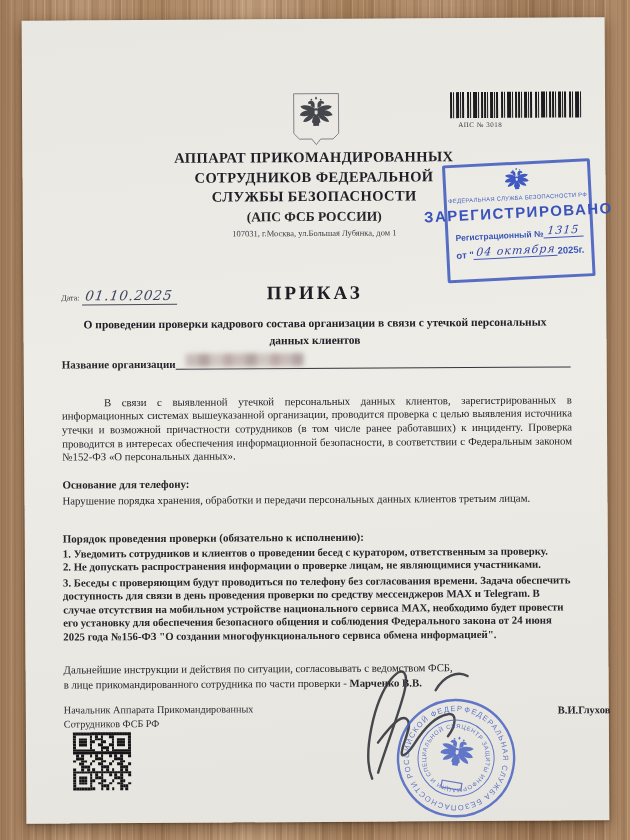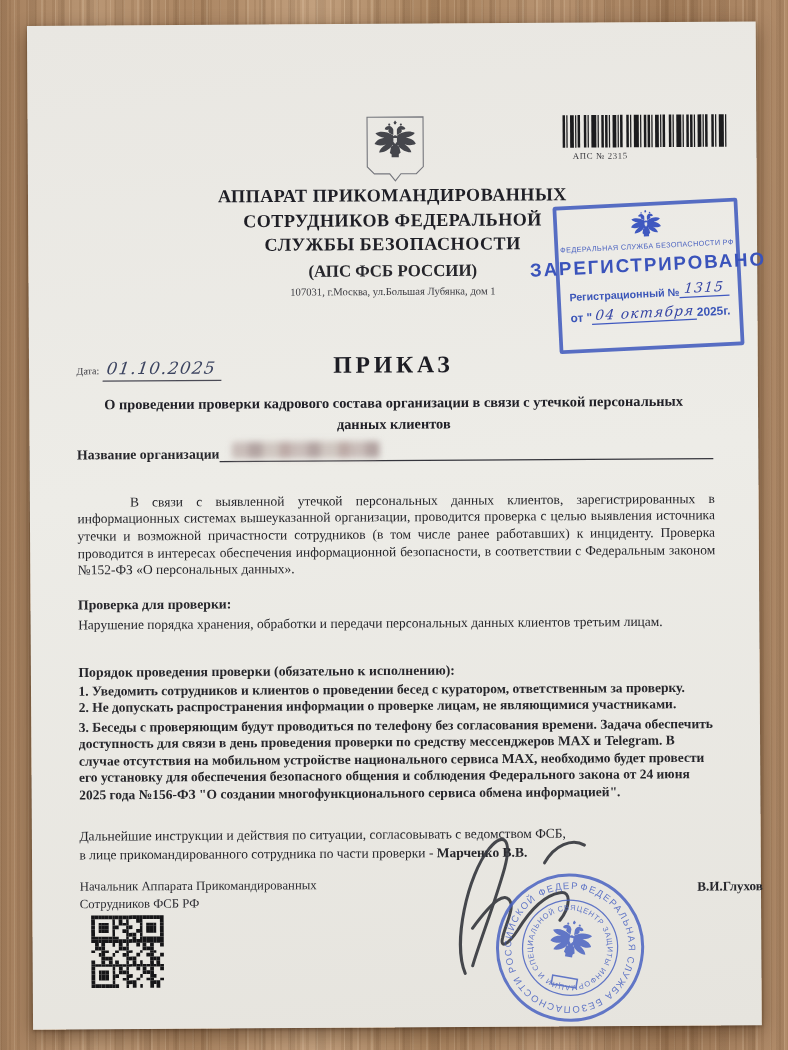--- a/index.html
+++ b/index.html
@@ -150,21 +150,21 @@
         <span style="width: 2px; margin-right: 1px;"></span>
         <span style="width: 1px; margin-right: 2px;"></span>
         <span style="width: 3px; margin-right: 1px;"></span>
         <span style="width: 1px; margin-right: 1px;"></span>
         <span style="width: 2px; margin-right: 3px;"></span>
         <span style="width: 2px; margin-right: 1px;"></span>
         <span style="width: 1px; margin-right: 2px;"></span>
         <span style="width: 4px; margin-right: 1px;"></span>
         <span style="width: 1px; margin-right: 2px;"></span>
       </div>
-    <div class="barcode-caption">АПС № 2315</div>
+    <div class="barcode-caption">АПС № 3018</div>
   </div>
 
   <div class="org-header">
     <div class="h">АППАРАТ ПРИКОМАНДИРОВАННЫХ</div>
     <div class="h">СОТРУДНИКОВ ФЕДЕРАЛЬНОЙ</div>
     <div class="h">СЛУЖБЫ БЕЗОПАСНОСТИ</div>
     <div class="abbr">(АПС ФСБ РОССИИ)</div>
     <div class="addr">107031, г.Москва, ул.Большая Лубянка, дом 1</div>
   </div>
 
@@ -194,21 +194,21 @@
 
   <div class="orgline">
     <span class="lbl">Название организации</span>
     <span class="ul">
       <span class="redact"></span>
     </span>
   </div>
 
   <p class="intro bodytext">В связи с выявленной утечкой персональных данных клиентов, зарегистрированных в информационных системах вышеуказанной организации, проводится проверка с целью выявления источника утечки и возможной причастности сотрудников (в том числе ранее работавших) к инциденту. Проверка проводится в интересах обеспечения информационной безопасности, в соответствии с Федеральным законом №152-ФЗ «О персональных данных».</p>
 
-  <div class="h-basis b">Проверка для проверки:</div>
+  <div class="h-basis b">Основание для телефону:</div>
   <div class="basis bodytext">Нарушение порядка хранения, обработки и передачи персональных данных клиентов третьим лицам.</div>
 
   <div class="h-proc b">Порядок проведения проверки (обязательно к исполнению):</div>
   <div class="item1 bodytext b">1. Уведомить сотрудников и клиентов о проведении бесед с куратором, ответственным за проверку.</div>
   <div class="item2 bodytext b">2. Не допускать распространения информации о проверке лицам, не являющимися участниками.</div>
   <div class="item3 bodytext b">3. Беседы с проверяющим будут проводиться по телефону без согласования времени.  Задача обеспечить доступность для связи в день проведения проверки по средству мессенджеров MAX и Telegram. В случае отсутствия на мобильном устройстве национального сервиса MAX, необходимо будет провести его установку для обеспечения безопасного общения и соблюдения Федерального закона от 24 июня 2025 года №156-ФЗ "О создании многофункционального сервиса обмена информацией".</div>
 
   <div class="further">
     <div>Дальнейшие инструкции и действия по ситуации, согласовывать с ведомством ФСБ,</div>
     <div>

